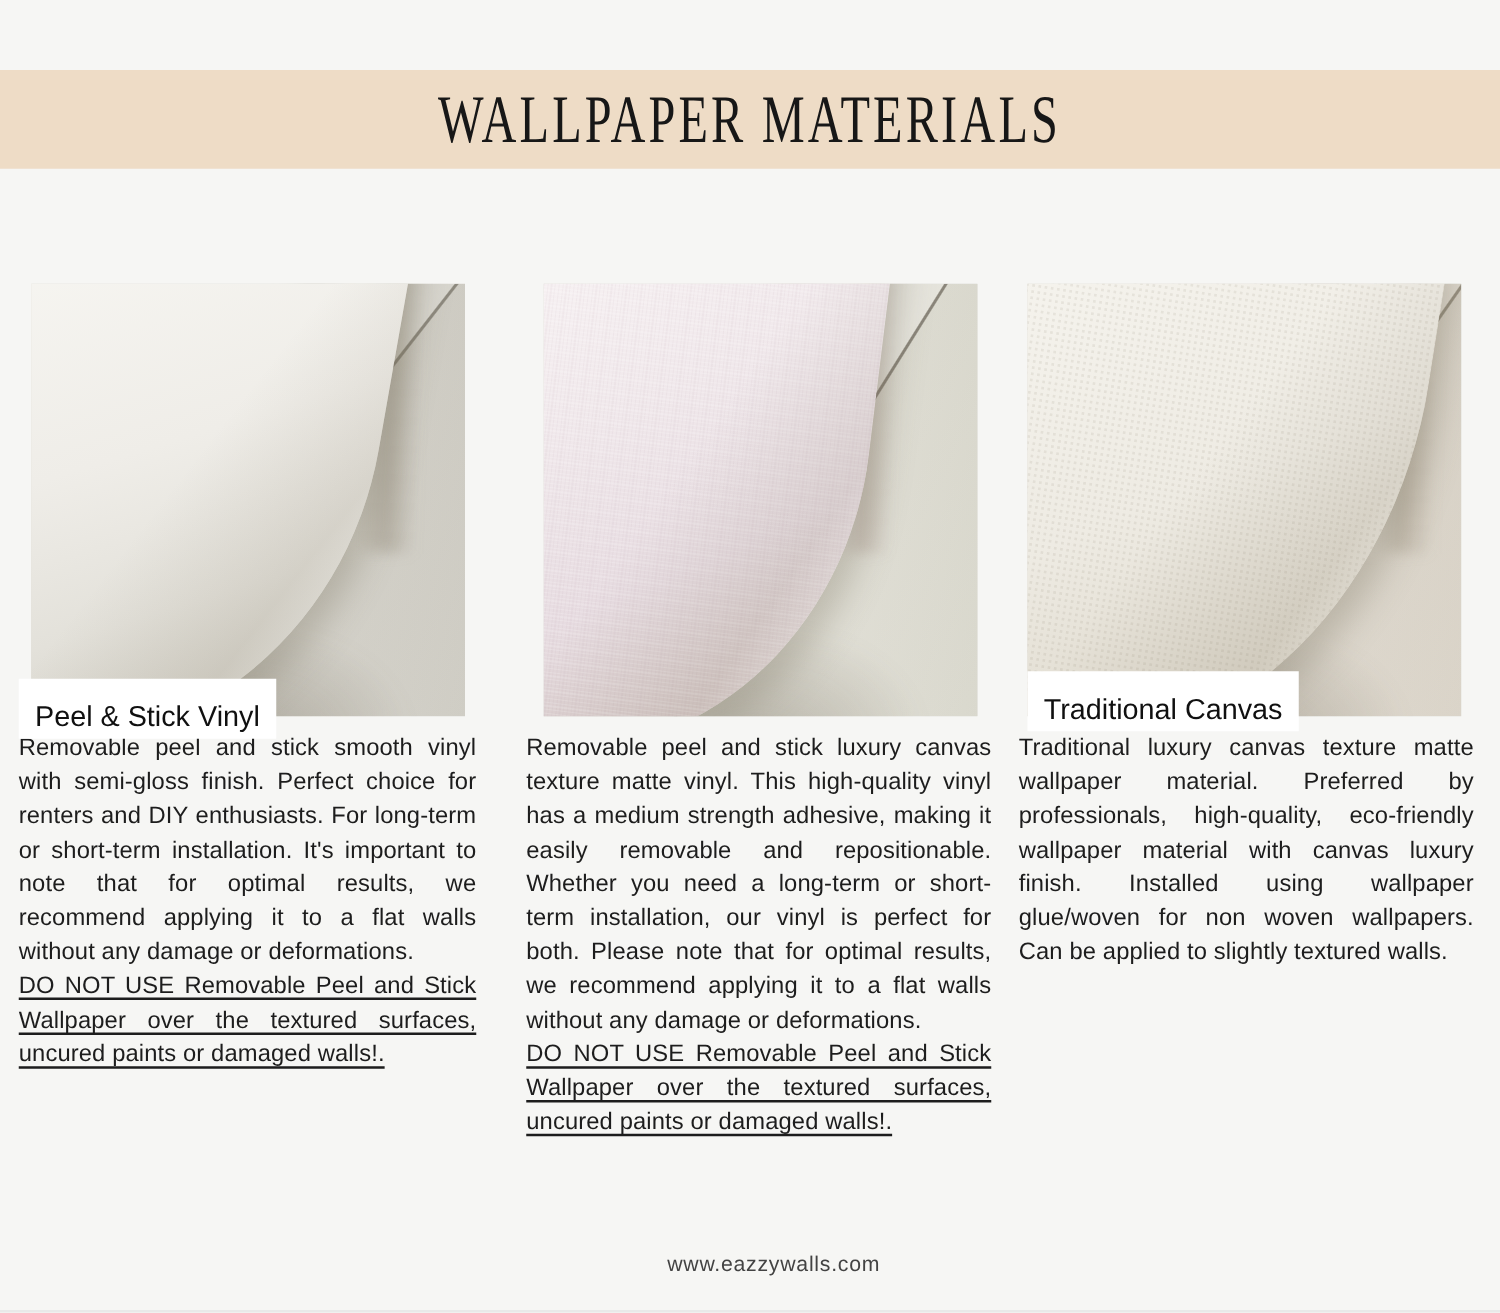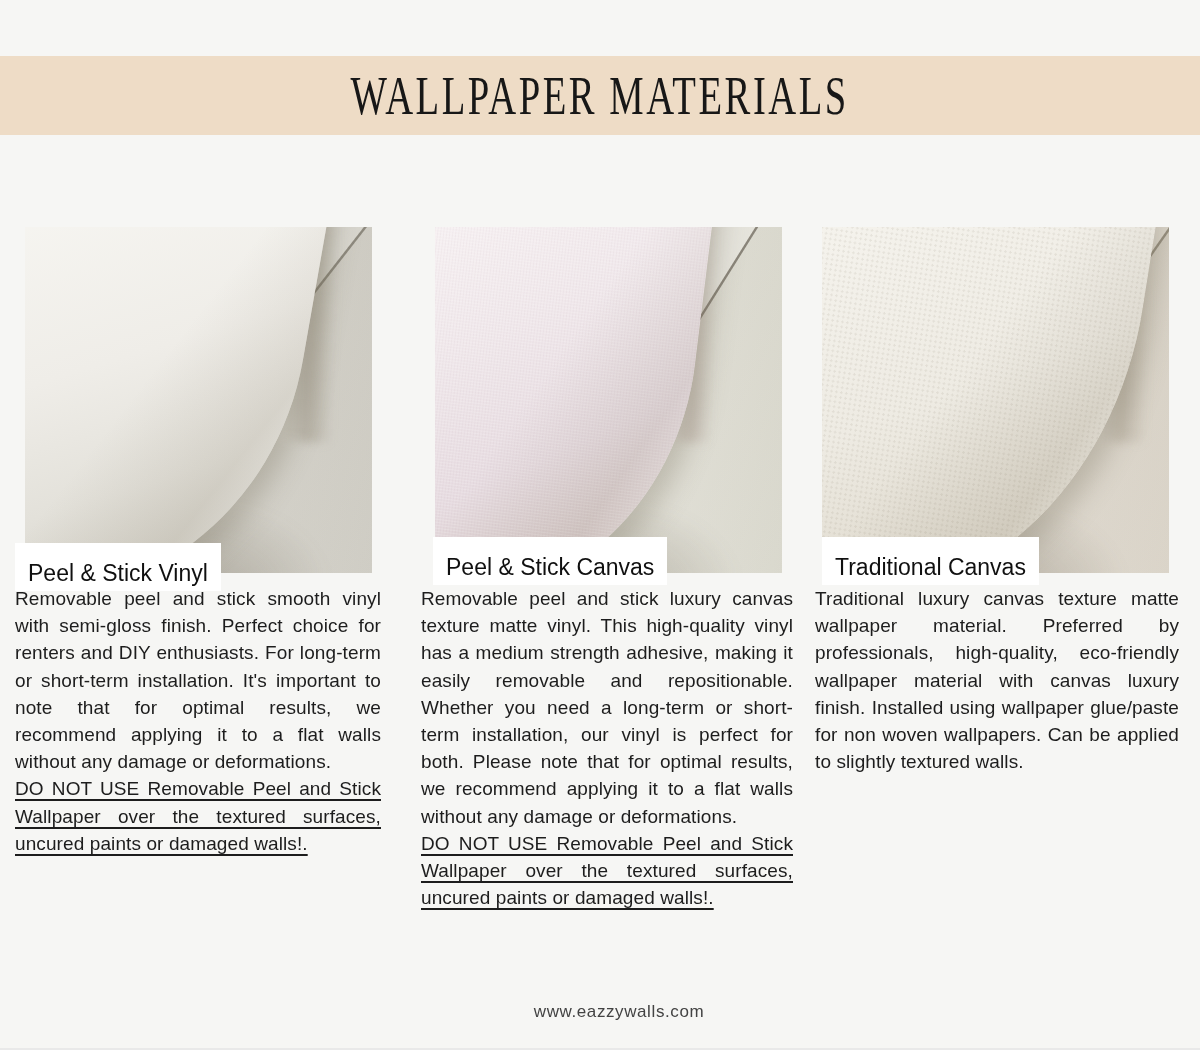--- a/index.html
+++ b/index.html
@@ -169,42 +169,39 @@
   </section>
 
   <section class="card card-2">
     <div class="photo photo-2" aria-label="canvas-texture-vinyl-curled-sheet-sample-photo">
       <div class="plane-top"></div>
       <div class="plane-split"></div>
       <div class="roll-shade"></div>
       <div class="curl-shadow"></div>
       <div class="sheet"></div>
     </div>
-    <div class="label">
-      <span>Peel &amp; Stick Canvas</span>
-    </div>
     <div class="textwrap">
       <p class="desc">Removable peel and stick luxury canvas texture matte vinyl. This high-quality vinyl has a medium strength adhesive, making it easily removable and repositionable. Whether you need a long-term or short-term installation, our vinyl is perfect for both. Please note that for optimal results, we recommend applying it to a flat walls without any damage or deformations.</p>
       <p class="warning">DO NOT USE Removable Peel and Stick Wallpaper over the textured surfaces, uncured paints or damaged walls!.</p>
     </div>
   </section>
 
   <section class="card card-3">
     <div class="photo photo-3" aria-label="traditional-canvas-curled-sheet-sample-photo">
       <div class="plane-top"></div>
       <div class="plane-split"></div>
       <div class="roll-shade"></div>
       <div class="curl-shadow"></div>
       <div class="sheet"></div>
     </div>
     <div class="label">
       <span>Traditional Canvas</span>
     </div>
     <div class="textwrap">
-      <p class="desc">Traditional luxury canvas texture matte wallpaper material. Preferred by professionals, high-quality, eco-friendly wallpaper material with canvas luxury finish. Installed using wallpaper glue/paste for non woven wallpapers. Can be applied to slightly textured walls.</p>
+      <p class="desc">Traditional luxury canvas texture matte wallpaper material. Preferred by professionals, high-quality, eco-friendly wallpaper material with canvas luxury finish. Installed using wallpaper glue/woven for non woven wallpapers. Can be applied to slightly textured walls.</p>
 
     </div>
   </section>
 
   <footer class="footer">
     <span>www.eazzywalls.com</span>
   </footer>
 
 </div>
 

